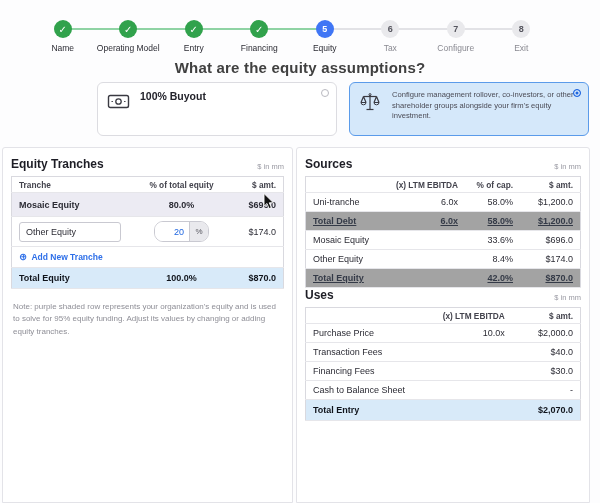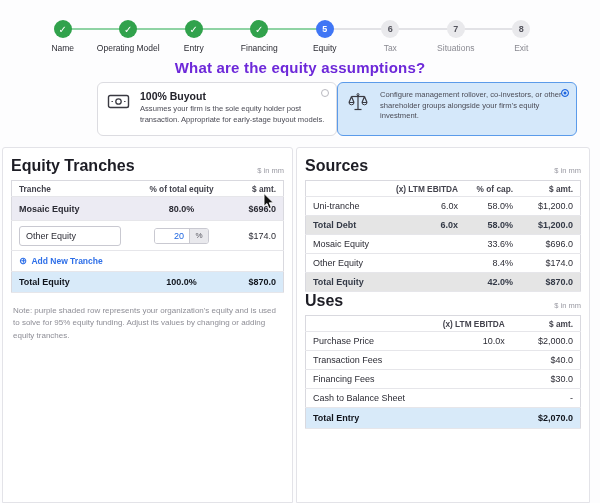--- a/index.html
+++ b/index.html
@@ -15,55 +15,55 @@
   .circle { width:18px; height:18px; border-radius:50%; display:flex; align-items:center; justify-content:center;
             font-size:9px; font-weight:700; z-index:1; }
   .circle.done { background:#31a24c; color:#fff; font-size:10px; }
   .circle.current { background:#4076f5; color:#fff; }
   .circle.upcoming { background:#e9e9ec; color:#55555e; }
   .slabel { margin-top:5px; font-size:8.5px; color:#2c2c34; white-space:nowrap; }
   .step.upcoming .slabel { color:#8a8a92; }
 
   
   .question { position:absolute; top:59px; left:0; width:600px; text-align:center;
-              font-size:15px; font-weight:700; color:#6d28d9; letter-spacing:.2px; }
-  .cards { position:absolute; top:82px; left:97px; display:flex; gap:0; }
+              font-size:15px; font-weight:700; color:#404040; letter-spacing:.2px; }
+  .cards { position:absolute; top:82px; left:97px; display:flex; gap:12px; }
   .card { width:240px; height:54px; border:1px solid #dcdce1; border-radius:6px; background:#fff;
           padding:7px 9px 6px 9px; position:relative; display:flex; gap:9px; cursor:pointer; }
   .card.selected { background:#d5e8fa; border-color:#5b9bea; }
   .card .cicon { flex:0 0 24px; padding-top:2px; }
   .card h3 { font-size:10.5px; font-weight:700; color:#23232b; margin-bottom:2px; }
   .card p { font-size:7.6px; line-height:1.4; color:#4b4b55; }
   .radio { position:absolute; top:6px; right:7px; width:8px; height:8px; border-radius:50%;
            border:1px solid #b9b9c0; background:#fff; }
   .radio.selected { background:#1f66e0; border-color:#1f66e0; box-shadow:inset 0 0 0 1.5px #d5e8fa; }
 
   
   .panel { position:absolute; top:147px; background:#fff; border:1px solid #e3e3e8; border-radius:3px 3px 0 0; padding:9px 8px; }
   .panel-left  { left:2px;  width:291px; height:356px; }
   .panel-right { left:296px; width:294px; height:356px; }
   .sec-head { display:flex; justify-content:space-between; align-items:flex-end; }
-  .sec-title { font-size:16px; font-weight:700; color:#1d1d25; }
+  .sec-title { font-size:12px; font-weight:700; color:#1d1d25; }
   .units { font-size:7.5px; color:#9a9aa3; }
 
   table { border-collapse:collapse; width:100%; margin-top:5px; border:1px solid #d9d9df; table-layout:fixed; }
   th, td { font-size:9px; color:#2c2c35; padding:0 7px; height:19px; border-bottom:1px solid #e6e6ea; white-space:nowrap; overflow:hidden; }
   th { font-size:8.3px; font-weight:700; color:#43434d; height:16px; background:#fff; }
   .al { text-align:left; } .ac { text-align:center; } .ar { text-align:right; }
   tr.lavender td { background:#ecebf3; font-weight:700; }
-  tr.subtotal td { background:#e5e5e5; font-weight:700; color:#343a47; }
+  tr.subtotal td { background:#a3a3a3; font-weight:700; color:#343a47;text-decoration:underline; }
   tr.total td { background:#d8eaf9; font-weight:700; color:#10141c; height:21px; }
 
   
   .tranche-table td { height:24px; }
   .tranche-table tr.inputrow td { height:30px; }
   .tranche-table tr.addrow td { height:21px; }
   .text-input { width:102px; height:20px; border:1px solid #c9c9d1; border-radius:3px; font-size:9px;
                 color:#2c2c35; padding:0 6px; font-family:inherit; background:#fff; }
-  .pct-group { display:inline-flex; height:16px; border:1px solid #c9c9d1; border-radius:3px; overflow:hidden; vertical-align:middle; }
+  .pct-group { display:inline-flex; height:21px; border:1px solid #c9c9d1; border-radius:9px; overflow:hidden; vertical-align:middle; }
   .pct-input { width:34px; border:none; outline:none; font-size:9px; color:#1f66e0; text-align:right;
                padding:0 5px; font-family:inherit; }
   .pct-suffix { width:19px; background:#e9e9ed; border-left:1px solid #c9c9d1; font-size:8px; color:#55555e;
                 display:flex; align-items:center; justify-content:center; }
   .add-link { color:#2e6fe8; font-size:8.5px; font-weight:700; cursor:pointer; display:inline-flex; align-items:center; gap:4px; }
   .plus-glyph { font-size:10px; line-height:1; }
   .note { margin-top:12px; font-size:8px; line-height:1.55; color:#8e8e96; padding:0 2px; }
 
   .uses-block { }
   .cursor { position:absolute; left:263px; top:193px; z-index:10; }
@@ -93,21 +93,21 @@
     <div class="step line-green">
       <div class="circle current">5</div>
       <div class="slabel">Equity</div>
     </div>
     <div class="step upcoming">
       <div class="circle upcoming">6</div>
       <div class="slabel">Tax</div>
     </div>
     <div class="step upcoming">
       <div class="circle upcoming">7</div>
-      <div class="slabel">Situations</div>
+      <div class="slabel">Configure</div>
     </div>
     <div class="step upcoming">
       <div class="circle upcoming">8</div>
       <div class="slabel">Exit</div>
     </div>
   </div>
 
   <div class="question">What are the equity assumptions?</div>
 
   <div class="cards">
@@ -115,21 +115,20 @@
       <span class="radio"></span>
       <span class="cicon">
         <svg width="23" height="19" viewBox="0 0 23 19" fill="none" stroke="#3a3a42" stroke-width="1.4">
           <rect x="1.5" y="3.5" width="20" height="12" rx="1.8"></rect>
           <circle cx="11.5" cy="9.5" r="2.7" stroke-width="1.3"></circle>
           <path d="M4.5 9.5h1.4 M17.1 9.5h1.4" stroke-width="1.2"></path>
         </svg>
       </span>
       <div>
         <h3>100% Buyout</h3>
-        <p>Assumes your firm is the sole equity holder post transaction. Appropriate for early-stage buyout models.</p>
       </div>
     </div>
     <div class="card selected">
       <span class="radio selected"></span>
       <span class="cicon">
         <svg width="22" height="21" viewBox="0 0 22 21" fill="none" stroke="#3a3a42" stroke-width="1.2">
           <path d="M11 3v14"></path>
           <path d="M4.5 4.5h13"></path>
           <circle cx="11" cy="2.6" r="1" stroke-width="1"></circle>
           <path d="M4.5 4.5L2 10.5 M4.5 4.5L7 10.5"></path>

